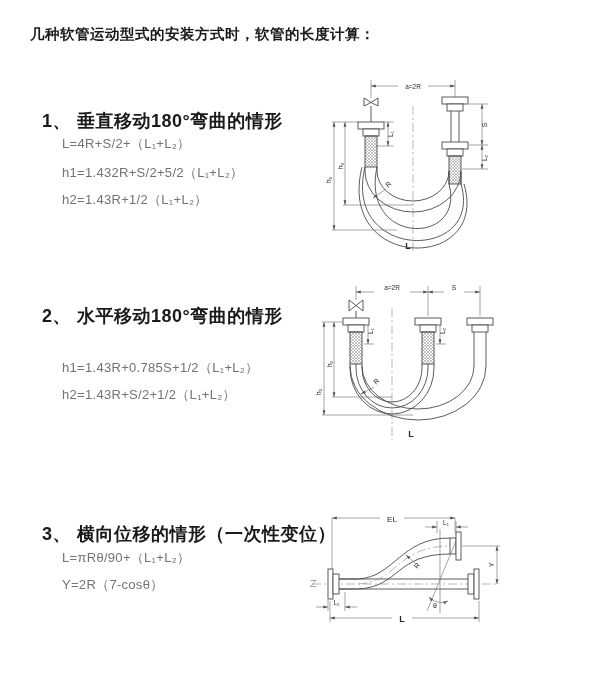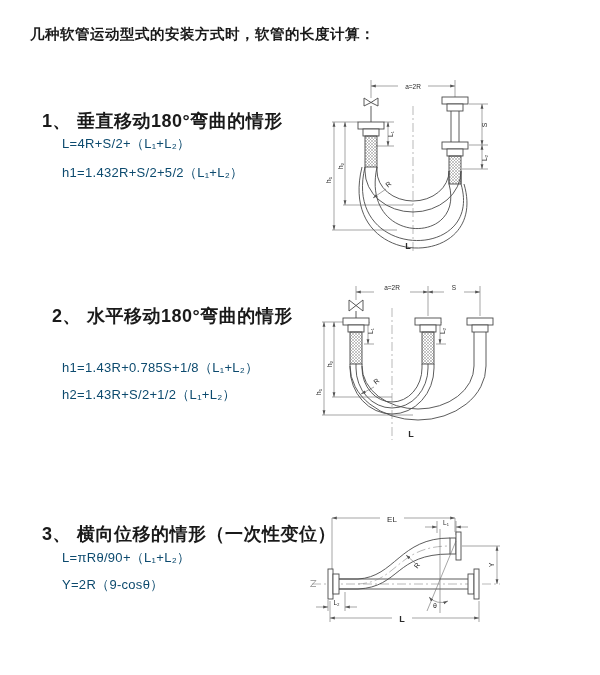--- a/index.html
+++ b/index.html
@@ -2,21 +2,21 @@
 <html><head>
 <meta charset="utf-8">
 <style>
   html,body{margin:0;padding:0;background:#fff;}
   .page{position:relative;width:600px;height:675px;background:#ffffff;overflow:hidden;
         font-family:"Liberation Sans","DejaVu Sans",sans-serif;color:#1a1a1a;}
   .t{position:absolute;white-space:nowrap;}
   .title{left:30px;top:25px;font-size:14.5px;font-weight:bold;letter-spacing:0.5px;}
   .heading{font-size:18px;font-weight:bold;letter-spacing:0.5px;}
   .heading .num{margin-right:6px;}
-  .formula{font-size:13px;letter-spacing:0.3px;color:#0c4a6e;}
+  .formula{font-size:13px;letter-spacing:0.3px;color:#737373;}
   svg.diagram{position:absolute;overflow:visible;}
   svg text{font-family:"Liberation Sans","DejaVu Sans",sans-serif;fill:#2b2b2b;}
   .ol{stroke:#4a4a4a;stroke-width:0.9;fill:none;}          
   .fl{fill:#ffffff;stroke:#4a4a4a;stroke-width:0.9;}       
   .hs{fill:url(#hatch);stroke:#4a4a4a;stroke-width:0.9;}   
   .vv{fill:#ffffff;stroke:#4a4a4a;stroke-width:0.9;}       
   .dl{stroke:#6a6a6a;stroke-width:0.6;fill:none;}          
   .cl{stroke:#8a8a8a;stroke-width:0.6;fill:none;stroke-dasharray:9 3 2 3;}
   .lab{font-size:7px;}
   .lab2{font-size:6.5px;}
@@ -27,32 +27,33 @@
 
 <div class="page">
 
   <div class="t title">几种软管运动型式的安装方式时，软管的长度计算：</div>
 
   <div class="t heading" style="left:42px;top:109px">
     <span class="num">1、</span><span>垂直移动180°弯曲的情形</span>
   </div>
   <div class="t formula" style="left:62px;top:135px">L=4R+S/2+（L₁+L₂）</div>
   <div class="t formula" style="left:62px;top:164px">h1=1.432R+S/2+5/2（L₁+L₂）</div>
-
-  <div class="t heading" style="left:52px;top:304px">
+  <div class="t formula" style="left:62px;top:191px">h2=1.43R+1/2（L₁+L₂）</div>
+
+  <div class="t heading" style="left:42px;top:304px">
     <span class="num">2、</span><span>水平移动180°弯曲的情形</span>
   </div>
-  <div class="t formula" style="left:62px;top:359px">h1=1.43R+0.785S+1/8（L₁+L₂）</div>
+  <div class="t formula" style="left:62px;top:359px">h1=1.43R+0.785S+1/2（L₁+L₂）</div>
   <div class="t formula" style="left:62px;top:386px">h2=1.43R+S/2+1/2（L₁+L₂）</div>
 
   <div class="t heading" style="left:42px;top:522px">
     <span class="num">3、</span><span>横向位移的情形（一次性变位）</span>
   </div>
   <div class="t formula" style="left:62px;top:549px">L=πRθ/90+（L₁+L₂）</div>
-  <div class="t formula" style="left:62px;top:576px">Y=2R（9-cosθ）</div>
+  <div class="t formula" style="left:62px;top:576px">Y=2R（7-cosθ）</div>
 
   <svg class="diagram" style="left:312px;top:72px" width="280" height="188" viewBox="0 0 280 188">
     <defs>
       <pattern id="hatch" width="3" height="3" patternUnits="userSpaceOnUse">
         <path d="M0,3 L3,0 M0,0 L3,3" stroke="#808080" stroke-width="0.45"></path>
       </pattern>
       <marker id="ae" orient="auto" markerWidth="9" markerHeight="6" refX="8" refY="3">
         <path d="M0,0.6 L8,3 L0,5.4 Z" fill="#555"></path>
       </marker>
       <marker id="as" orient="auto-start-reverse" markerWidth="9" markerHeight="6" refX="8" refY="3">

